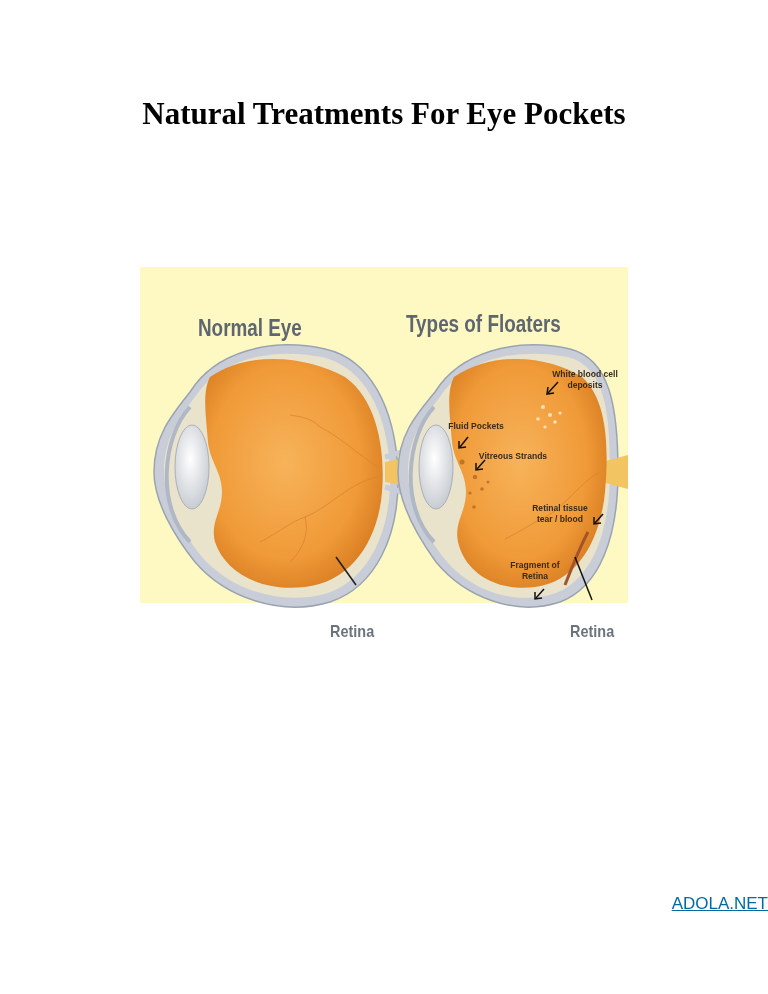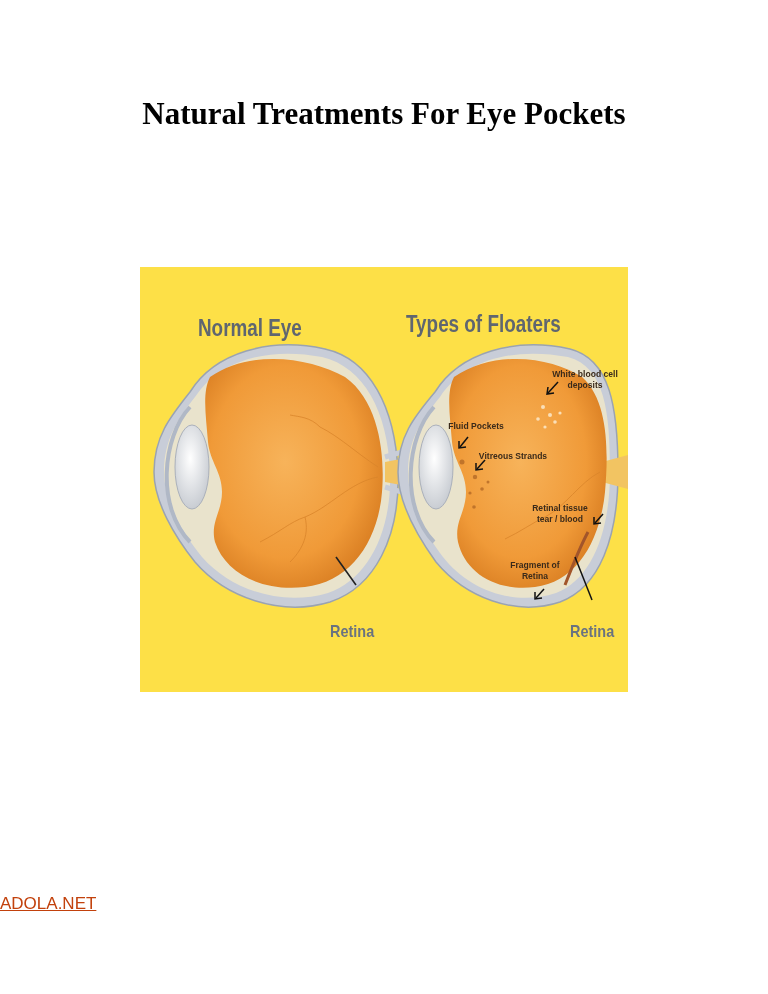--- a/index.html
+++ b/index.html
@@ -3,27 +3,27 @@
 <meta charset="utf-8">
 <style>
   html, body { margin:0; padding:0; background:#ffffff; }
   body { width:768px; height:994px; position:relative; overflow:hidden; }
   .title {
     position:absolute; left:0; top:96px; width:768px; text-align:center;
     font-family:"Liberation Serif", serif; font-weight:bold; font-size:31px;
     color:#000; margin:0; letter-spacing:0px;
   }
   .figure {
-    position:absolute; left:140px; top:267px; width:488px; height:425px;
-    background:#fde047;
+    position:absolute; left:140px; top:267px; width:488px; height:336px;
+    background:#fef9c3;
   }
   .figure svg { position:absolute; left:0; top:0; }
   .footer-link {
-    position:absolute; left:0; top:894px; width:768px; text-align:left;
-    font-family:"Liberation Sans", sans-serif; font-size:17px; color:#c2410c;
+    position:absolute; left:0; top:894px; width:768px; text-align:right;
+    font-family:"Liberation Sans", sans-serif; font-size:17px; color:#0369a1;
     text-decoration:underline;
   }
   .fig-heading {
     position:absolute; font-family:"Liberation Sans", sans-serif; font-weight:bold;
     color:#5f6670; font-size:23px; transform:scaleX(0.82); transform-origin:left top;
     white-space:nowrap; margin:0;
   }
   .fig-label {
     position:absolute; font-family:"Liberation Sans", sans-serif; font-weight:bold;
     color:#3a2a1a; font-size:9.5px; line-height:11px; white-space:nowrap; text-align:center;

